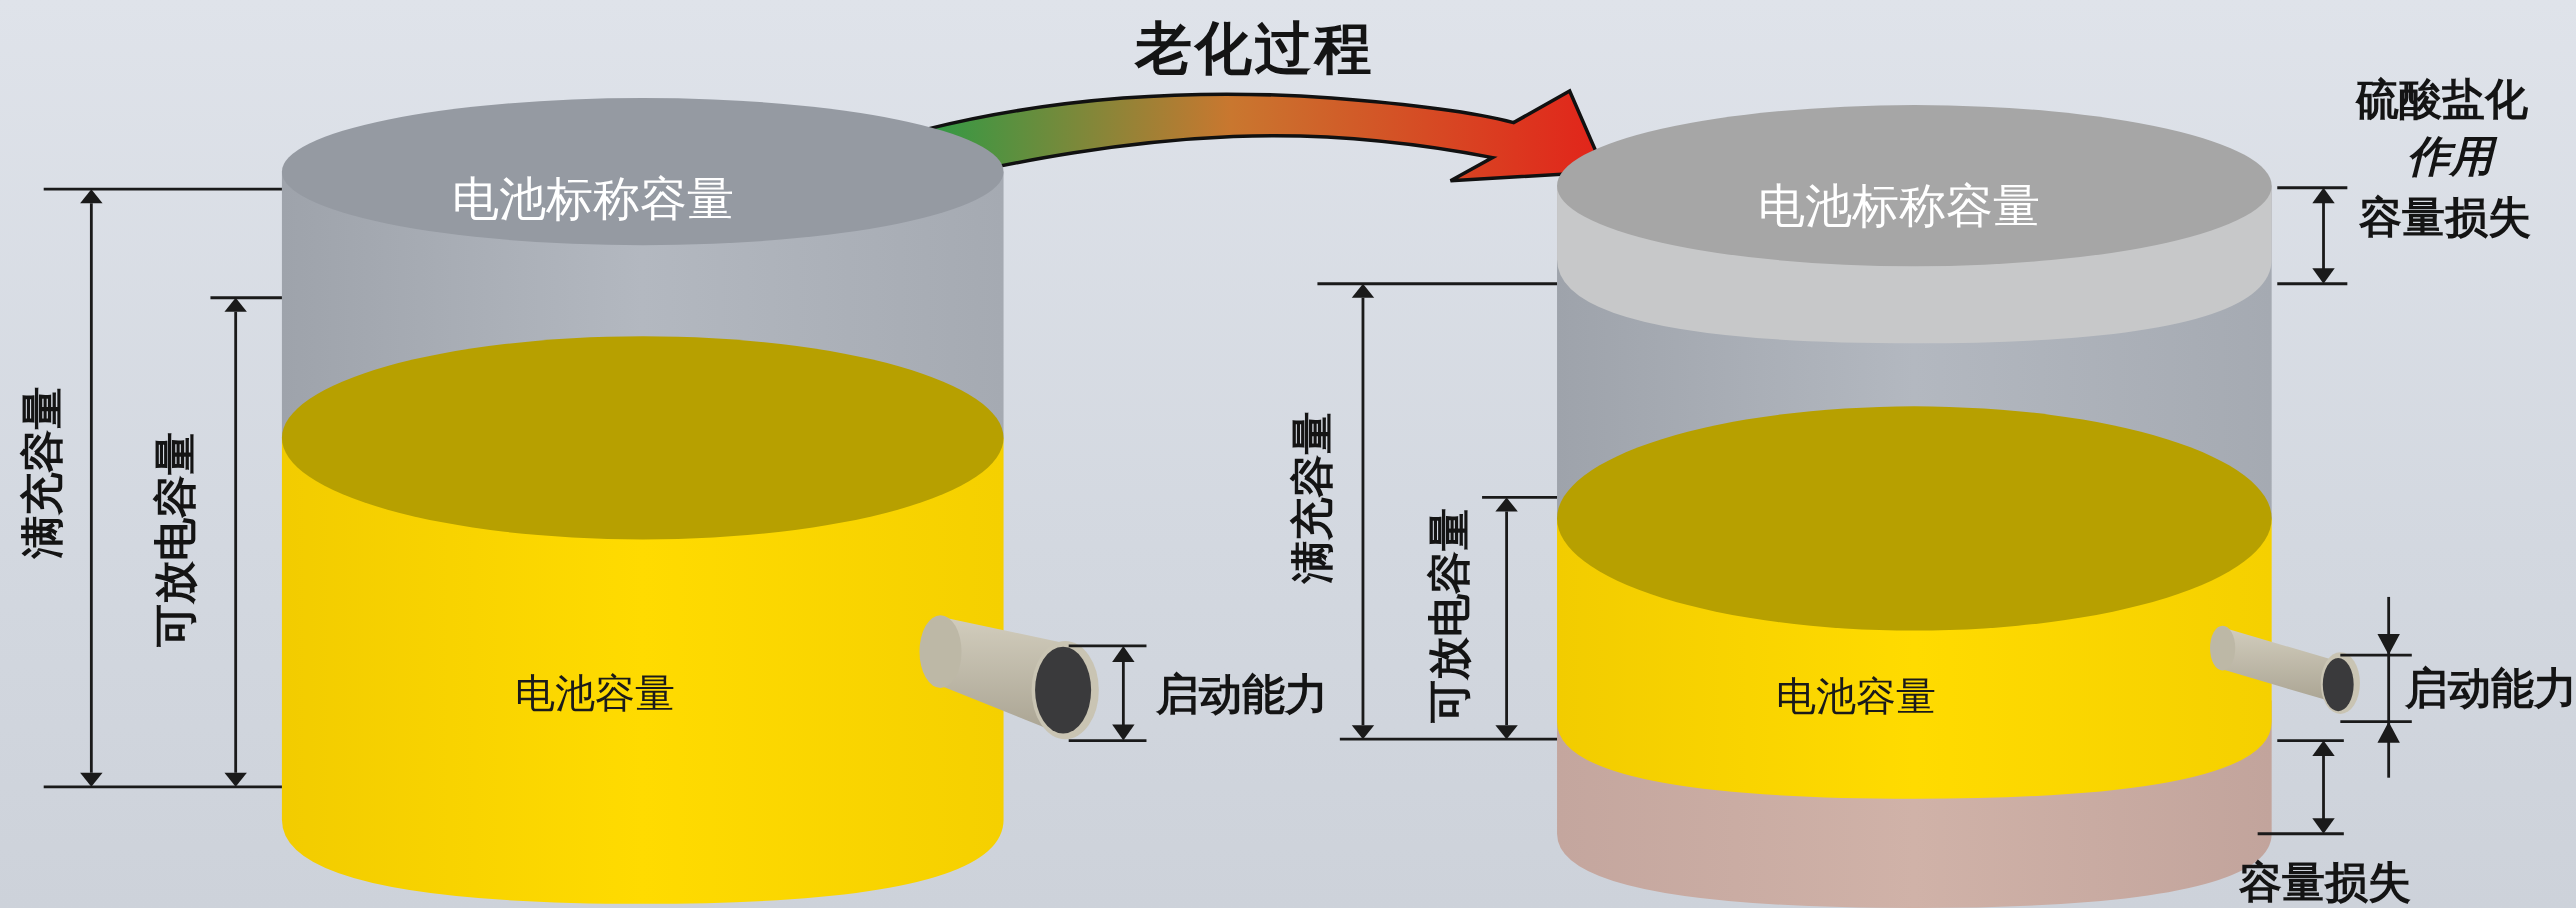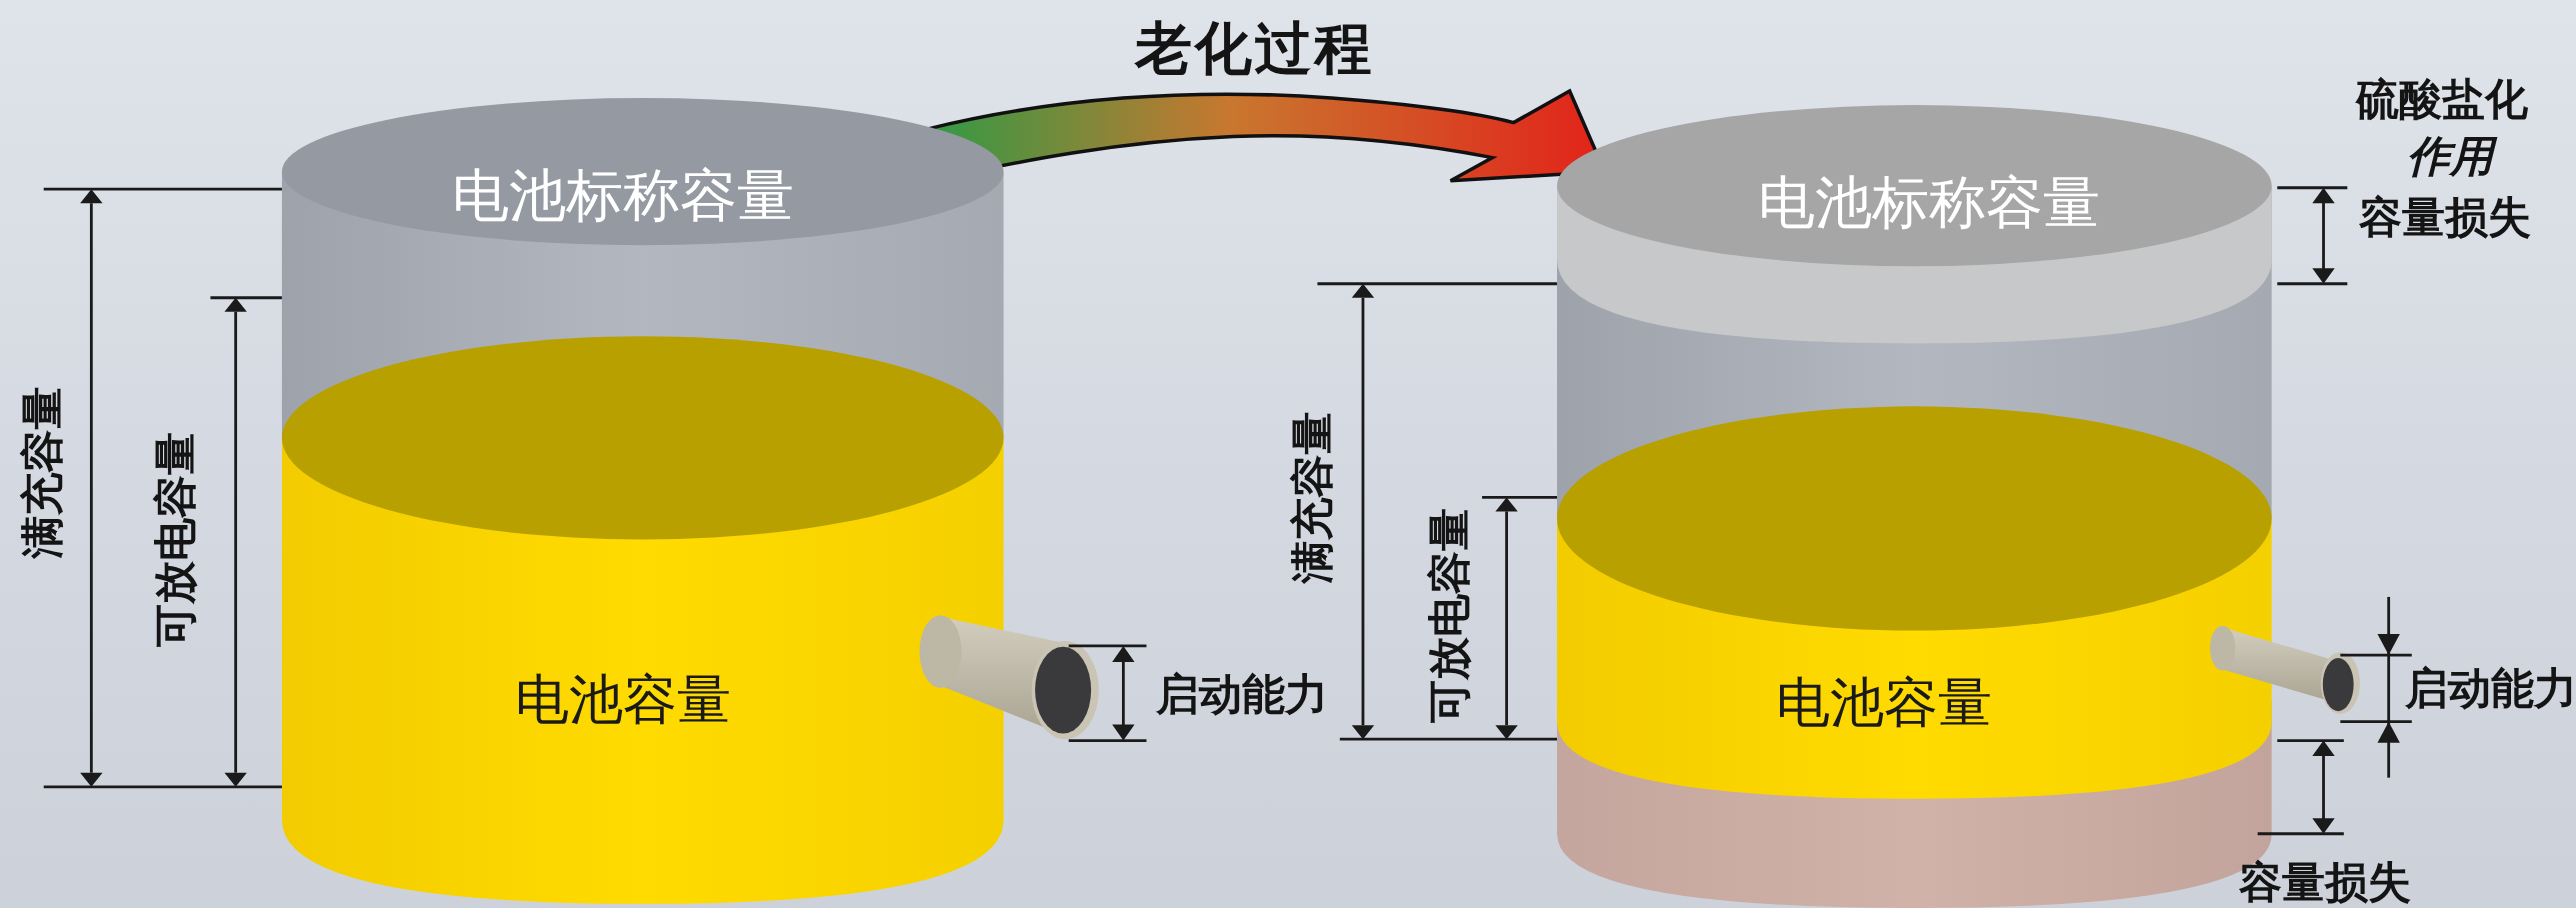--- a/index.html
+++ b/index.html
@@ -5,22 +5,22 @@
   html, body { margin: 0; padding: 0; }
   body {
     width: 2576px; height: 908px; overflow: hidden;
     background: linear-gradient(180deg, #dfe3ea 0%, #d3d8e0 60%, #cdd2da 100%);
     font-family: "DejaVu Sans", "Liberation Sans", sans-serif;
     position: relative;
   }
   svg.stage { position: absolute; left: 0; top: 0; }
   .lbl { position: absolute; font-weight: bold; color: #141414; white-space: nowrap; line-height: 1; }
   .title-lbl { font-size: 57px; left: 1135px; top: 19.6px; letter-spacing: 2.8px; }
-  .on-cyl-white { position: absolute; color: #ffffff; font-size: 57px; white-space: nowrap; line-height: 1; }
-  .on-cyl-dark { position: absolute; color: #1a1a1a; font-size: 54px; white-space: nowrap; line-height: 1; }
+  .on-cyl-white { position: absolute; color: #ffffff; font-size: 47px; white-space: nowrap; line-height: 1; margin-top: 8px; }
+  .on-cyl-dark { position: absolute; color: #1a1a1a; font-size: 40px; white-space: nowrap; line-height: 1; }
   .vert {
     position: absolute; font-weight: bold; color: #141414; font-size: 43px; line-height: 1;
     transform-origin: center center; transform: rotate(-90deg); white-space: nowrap;
   }
   .side-lbl { font-size: 43px; }
 </style>
 </head>
 <body>
 
 <svg class="stage" width="2576" height="908" viewBox="0 0 3676 1296">

